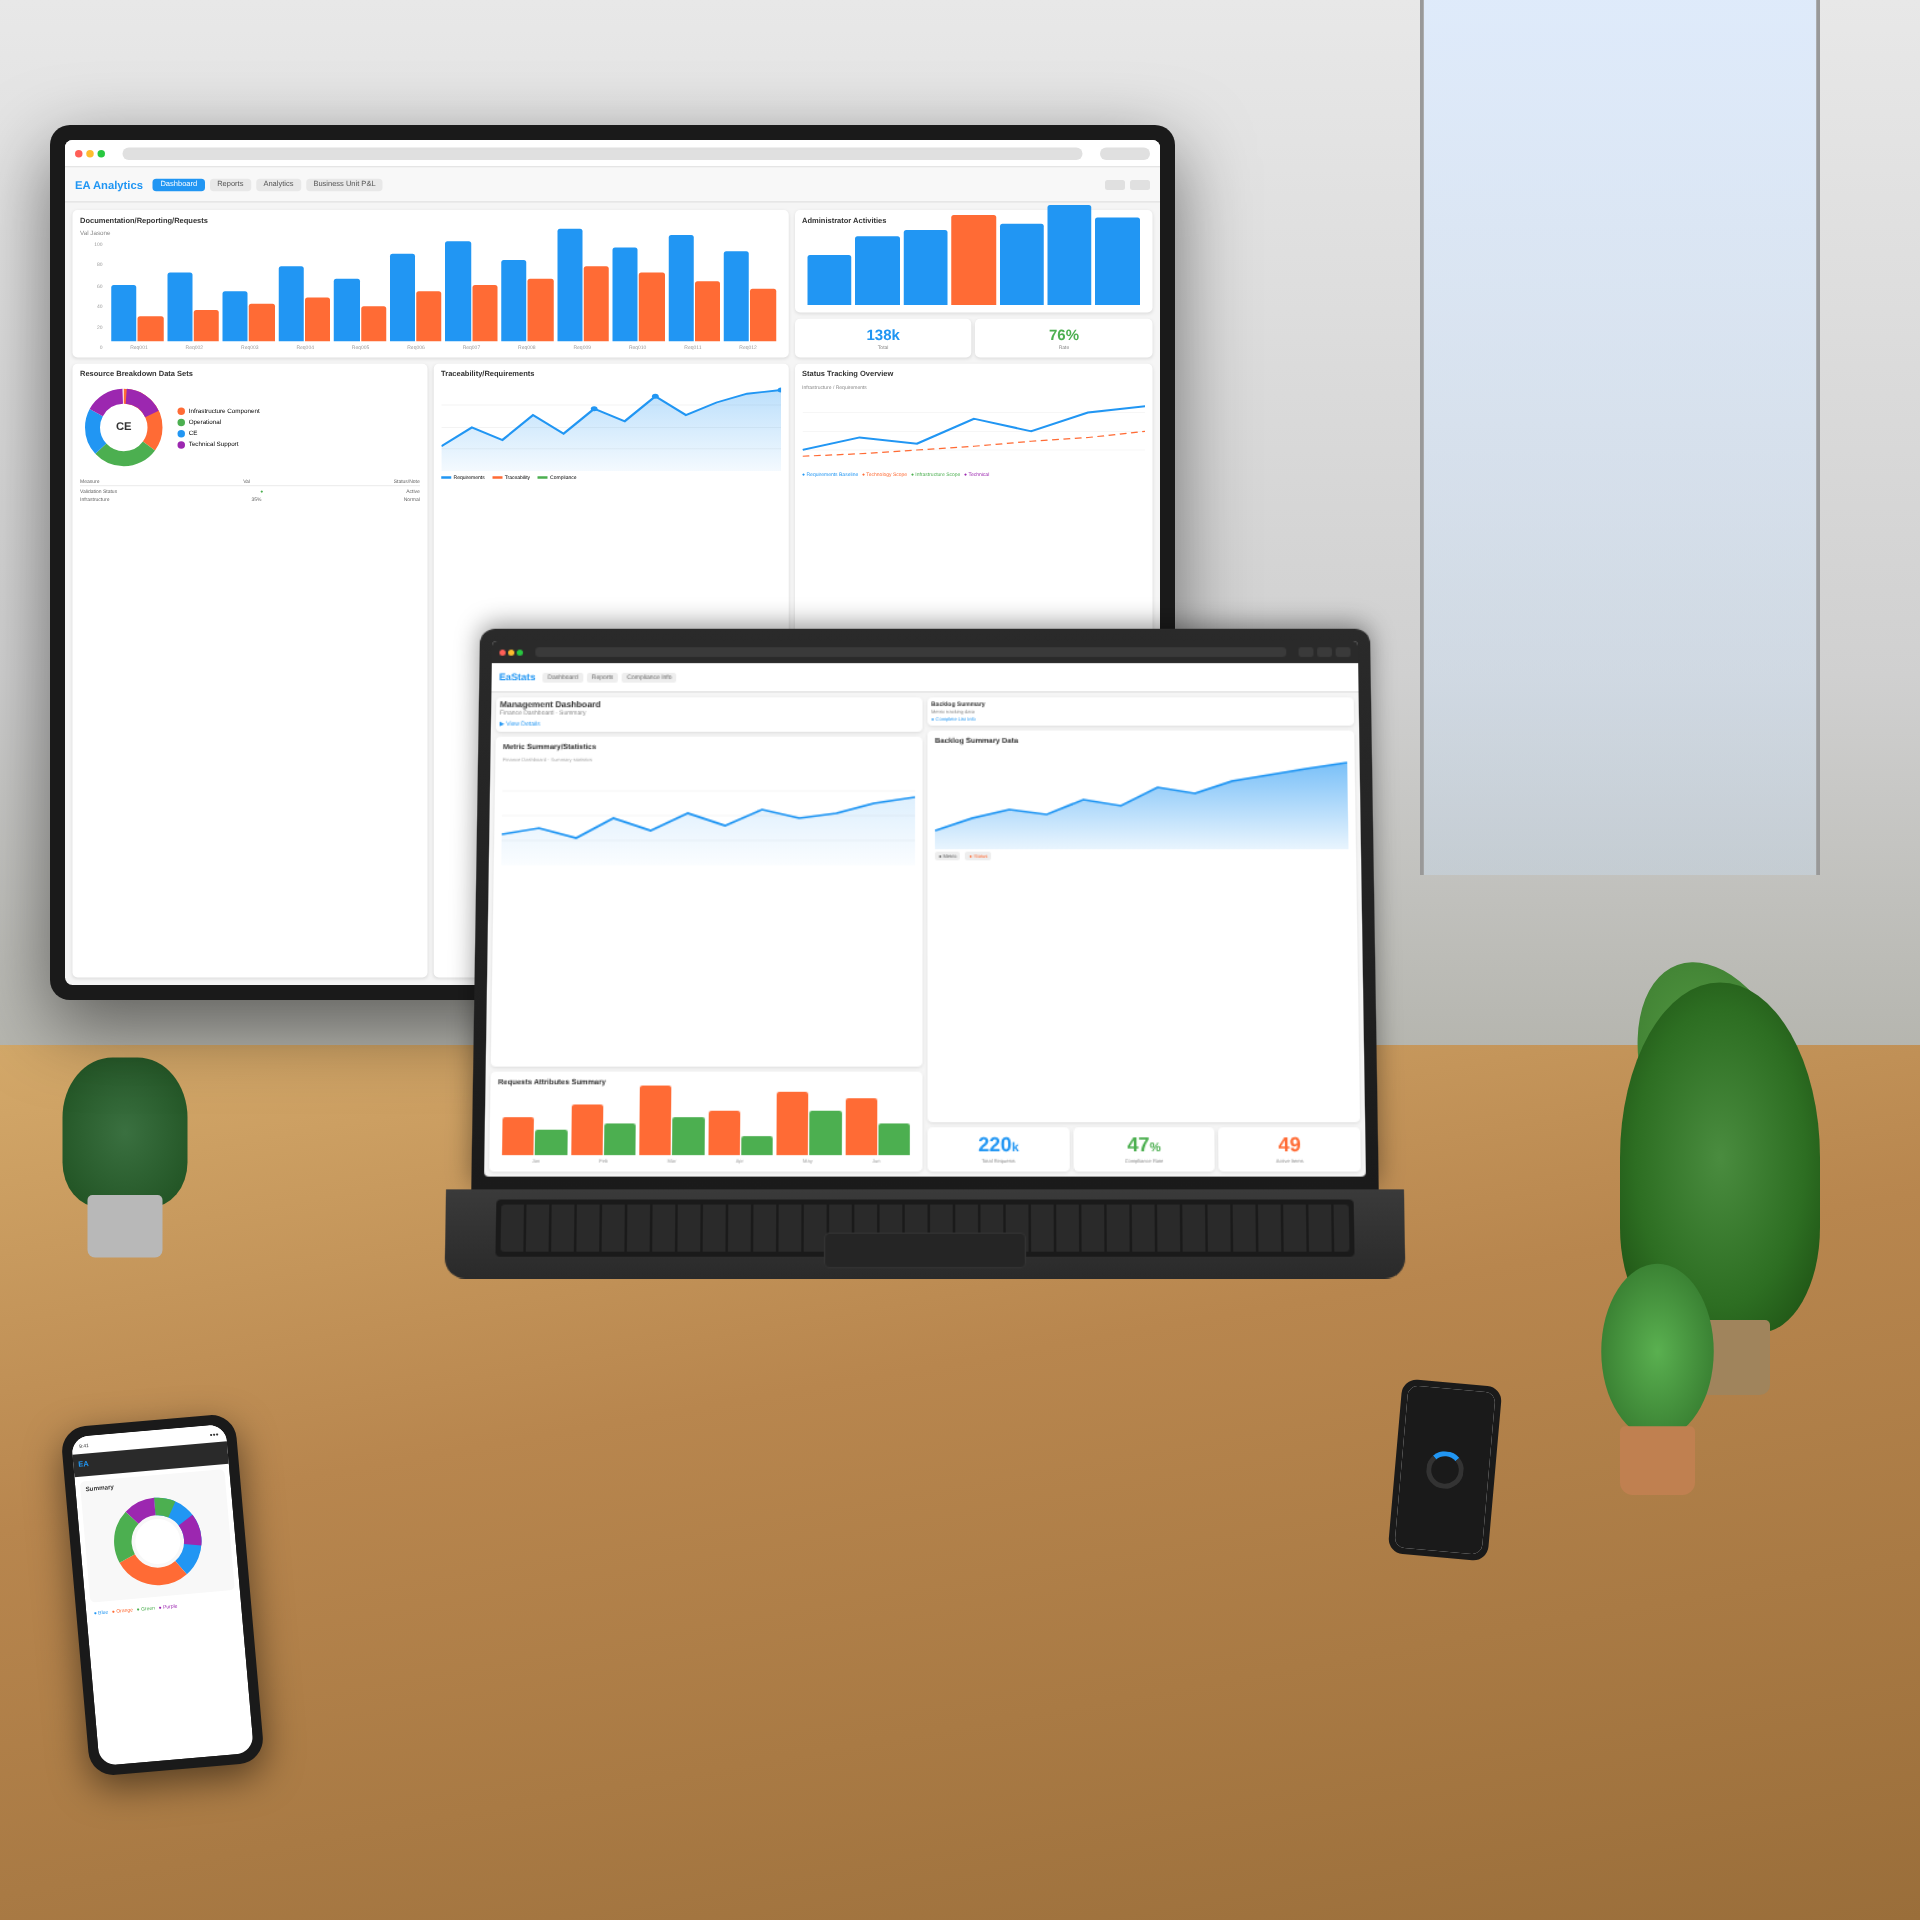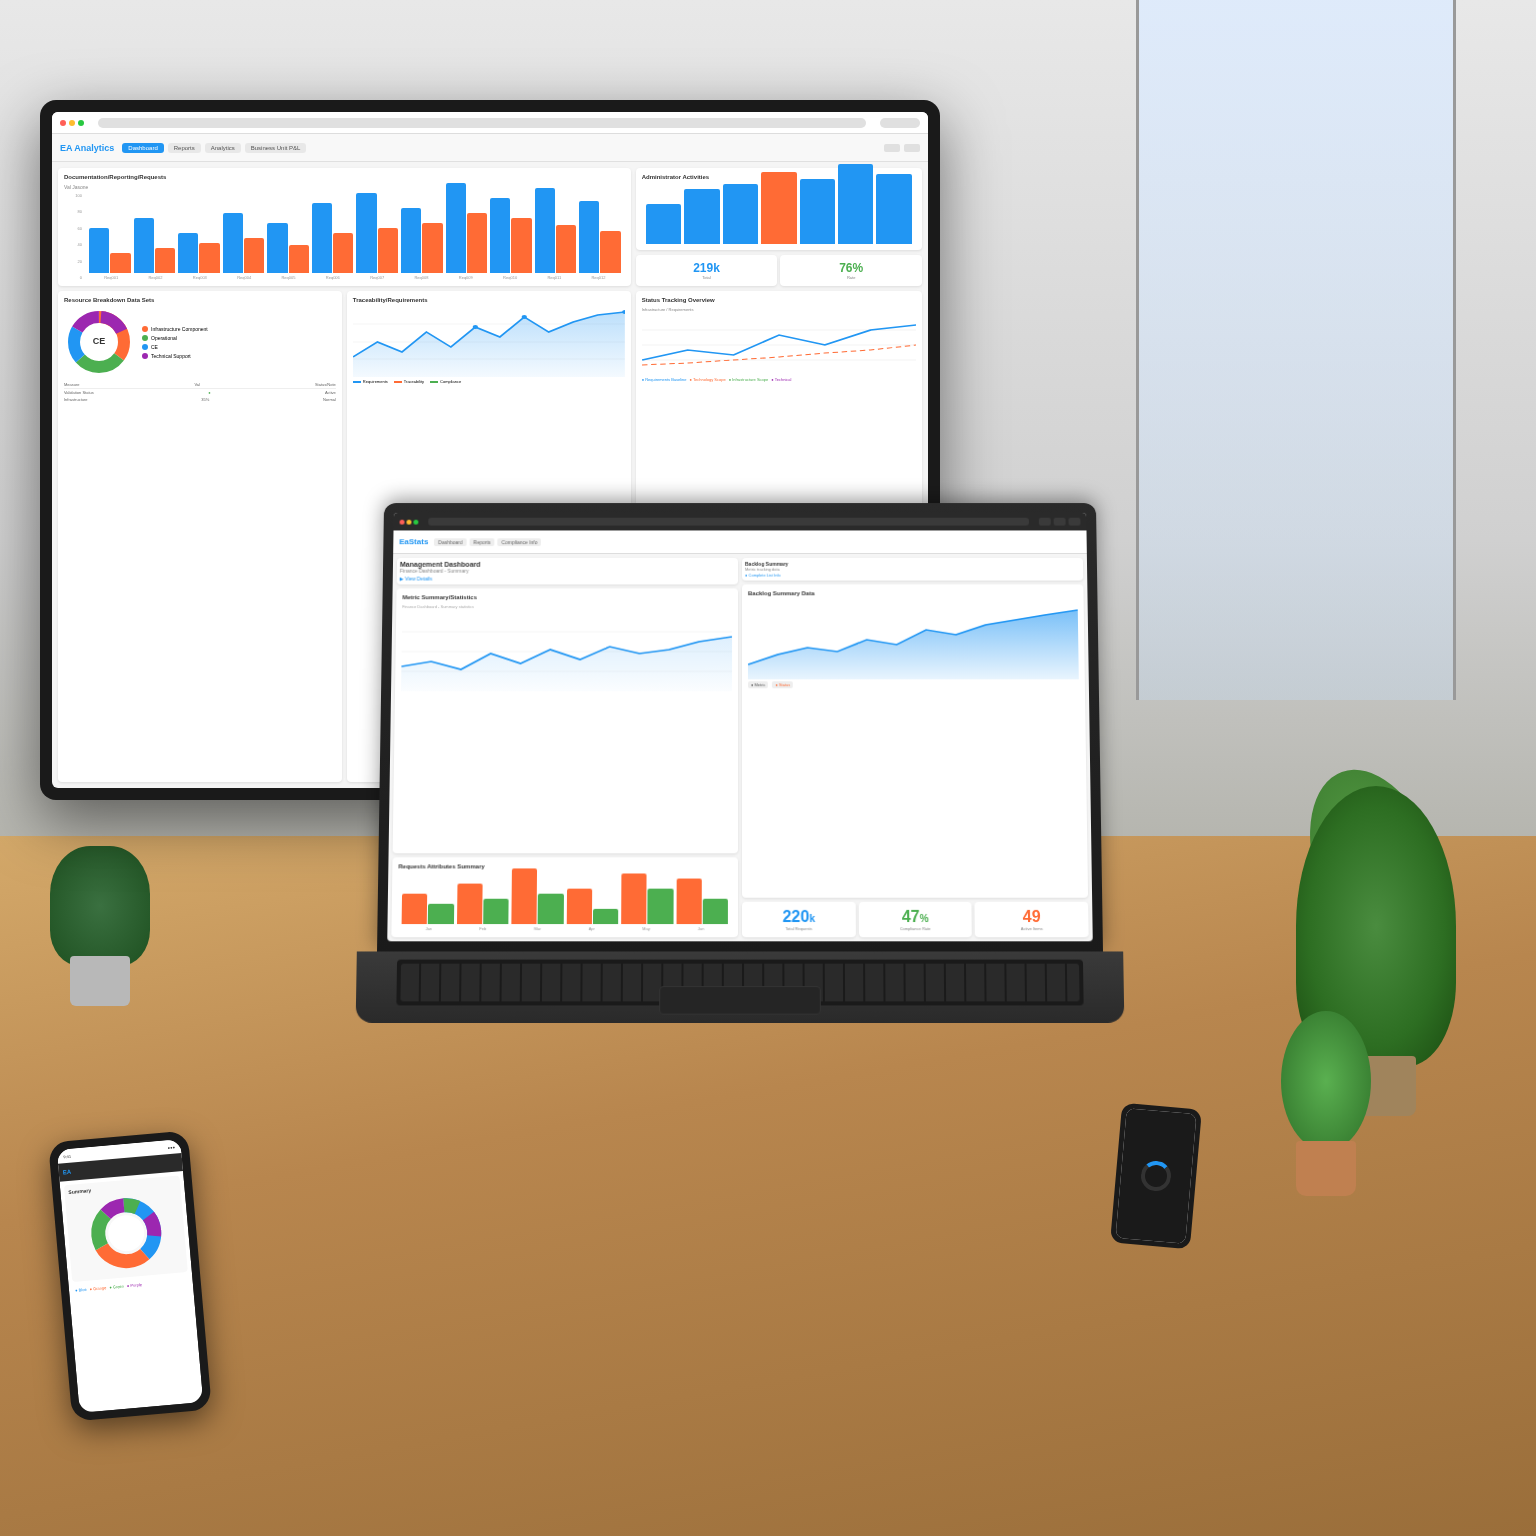--- a/index.html
+++ b/index.html
@@ -790,21 +790,21 @@
                 <div class="bar bar-blue" style="height:60px;"></div>
                 <div class="bar bar-orange" style="height:72px;"></div>
                 <div class="bar bar-blue" style="height:65px;"></div>
                 <div class="bar bar-blue" style="height:80px;"></div>
                 <div class="bar bar-blue" style="height:70px;"></div>
               </div>
             </div>
 
             <div style="display:flex;gap:3px;">
               <div class="chart-card" style="flex:1;text-align:center;">
-                <div style="font-size:12px;font-weight:bold;color:#2196F3;">219k</div>
+                <div style="font-size:12px;font-weight:bold;color:#2196F3;">138k</div>
                 <div style="font-size:4px;color:#888;">Total</div>
               </div>
               <div class="chart-card" style="flex:1;text-align:center;">
                 <div style="font-size:12px;font-weight:bold;color:#4CAF50;">76%</div>
                 <div style="font-size:4px;color:#888;">Rate</div>
               </div>
             </div>
 
             <div class="chart-card" style="flex:1;">
               <div class="chart-title">Status Tracking Overview</div>

